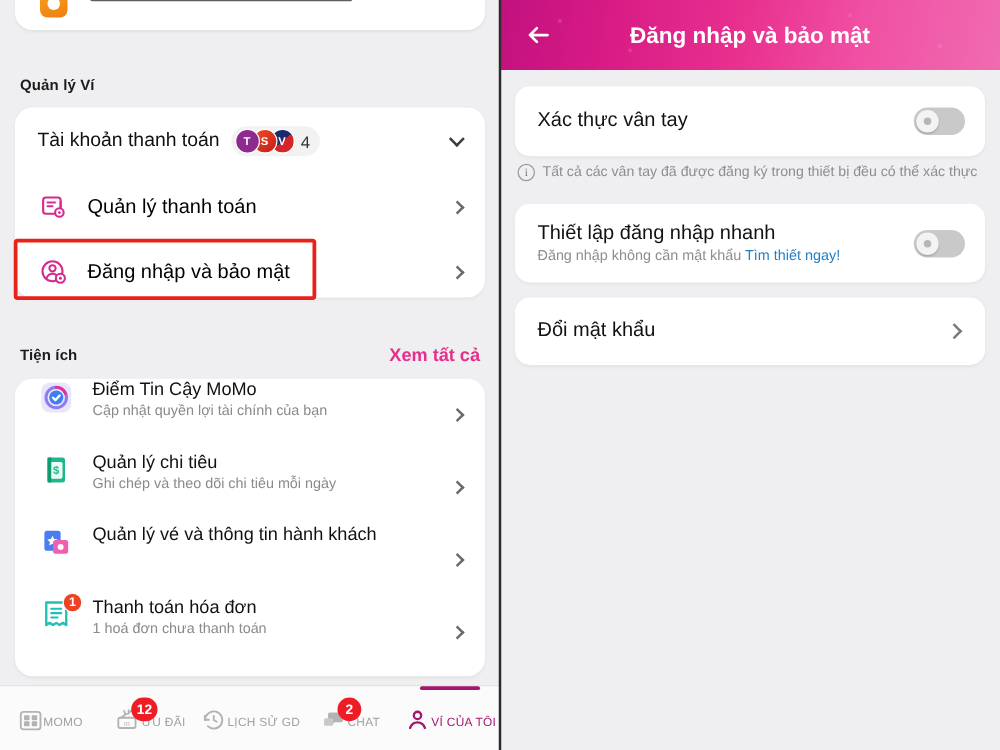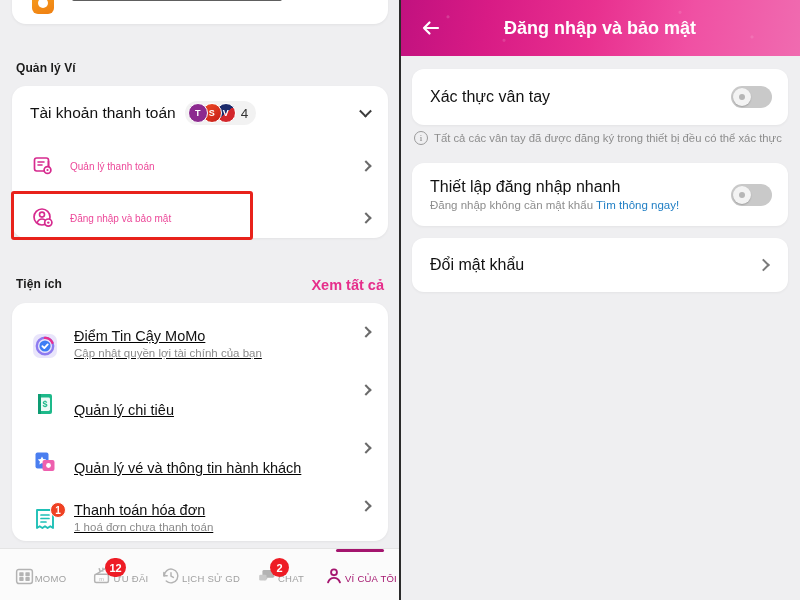--- a/index.html
+++ b/index.html
@@ -97,22 +97,22 @@
 
   .row {
     position: relative;
     display: flex;
     align-items: center;
     height: 52px;
     padding: 0 14px 0 18px;
     cursor: pointer;
   }
   .row .label {
-    font-size: 10px;
-    color: #ec4899;
+    font-size: 16px;
+    color: #000000;
     white-space: nowrap;
   }
   .chev {
     position: absolute;
     right: 18px;
     top: 50%;
     width: 8px; height: 8px;
     border-right: 2px solid #6a6a6a;
     border-top: 2px solid #6a6a6a;
     transform: translateY(-50%) rotate(45deg);
@@ -176,25 +176,24 @@
     border-radius: 3px;
     pointer-events: none;
     z-index: 30;
   }
   #redbox-left  { left: 11px; top: 191px; width: 242px; height: 49px; }
 
   
   .urow {
     position: relative;
     display: flex;
-    align-items: flex-end;
+    align-items: flex-start;
     height: 58px;
     padding: 0 14px 0 18px;
     cursor: pointer;
-    text-decoration: underline;
   }
   .urow .uic {
     width: 30px; height: 30px;
     flex: 0 0 30px;
     margin-right: 14px;
     position: relative;
   }
   .urow .utext { display: flex; flex-direction: column; justify-content: center; }
   .urow .utitle { font-size: 14.5px; color: #111; line-height: 18px; }
   .urow .usub { font-size: 11.5px; color: #8a8a8a; line-height: 15px; margin-top: 1px; }
@@ -473,20 +472,21 @@
         <span class="uic">
           <svg viewBox="0 0 30 30">
             <rect x="8" y="5" width="14" height="20" rx="2" fill="#1db98a"></rect>
             <rect x="10" y="8.5" width="10" height="13.5" rx="1.4" fill="#fff" opacity=".92"></rect>
             <text x="15" y="18.2" font-size="9" fill="#1db98a" text-anchor="middle" font-family="Liberation Sans, sans-serif" font-weight="bold">$</text>
             <rect x="8" y="5" width="3" height="20" fill="#0e9c73"></rect>
           </svg>
         </span>
         <span class="utext">
           <span class="utitle">Quản lý chi tiêu</span>
+          <span class="usub">Ghi chép và theo dõi chi tiêu mỗi ngày</span>
         </span>
         <span class="chev"></span>
       </div>
 
       <div class="urow">
         <span class="uic">
           <svg viewBox="0 0 30 30">
             <rect x="5.5" y="5.5" width="13" height="16" rx="2" fill="#4a7ef0"></rect>
             <path d="M12 9.5l1.3 2.6 2.9.4-2.1 2 .5 2.9-2.6-1.4-2.6 1.4.5-2.9-2.1-2 2.9-.4z" fill="#fff"></path>
             <rect x="12.5" y="13" width="12" height="11" rx="2" fill="#ee5fae"></rect>
@@ -602,21 +602,21 @@
     <div class="info-line">
       <span class="i-ico">i</span>
       <span class="i-text">Tất cả các vân tay đã được đăng ký trong thiết bị đều có thể xác thực</span>
     </div>
 
     <div class="r-card" id="card-quicklogin">
       <div class="rrow">
         <span class="rtitle">Thiết lập đăng nhập nhanh</span>
         <span class="rsub">
           <span>Đăng nhập không cần mật khẩu</span>
-          <span class="link">Tìm thông ngay!</span>
+          <span class="link">Tìm thiết ngay!</span>
         </span>
         <span class="toggle">
           <span class="knob"></span>
         </span>
       </div>
     </div>
 
     <div class="r-card" id="card-password">
       <div class="rrow">
         <span class="rtitle">Đổi mật khẩu</span>

